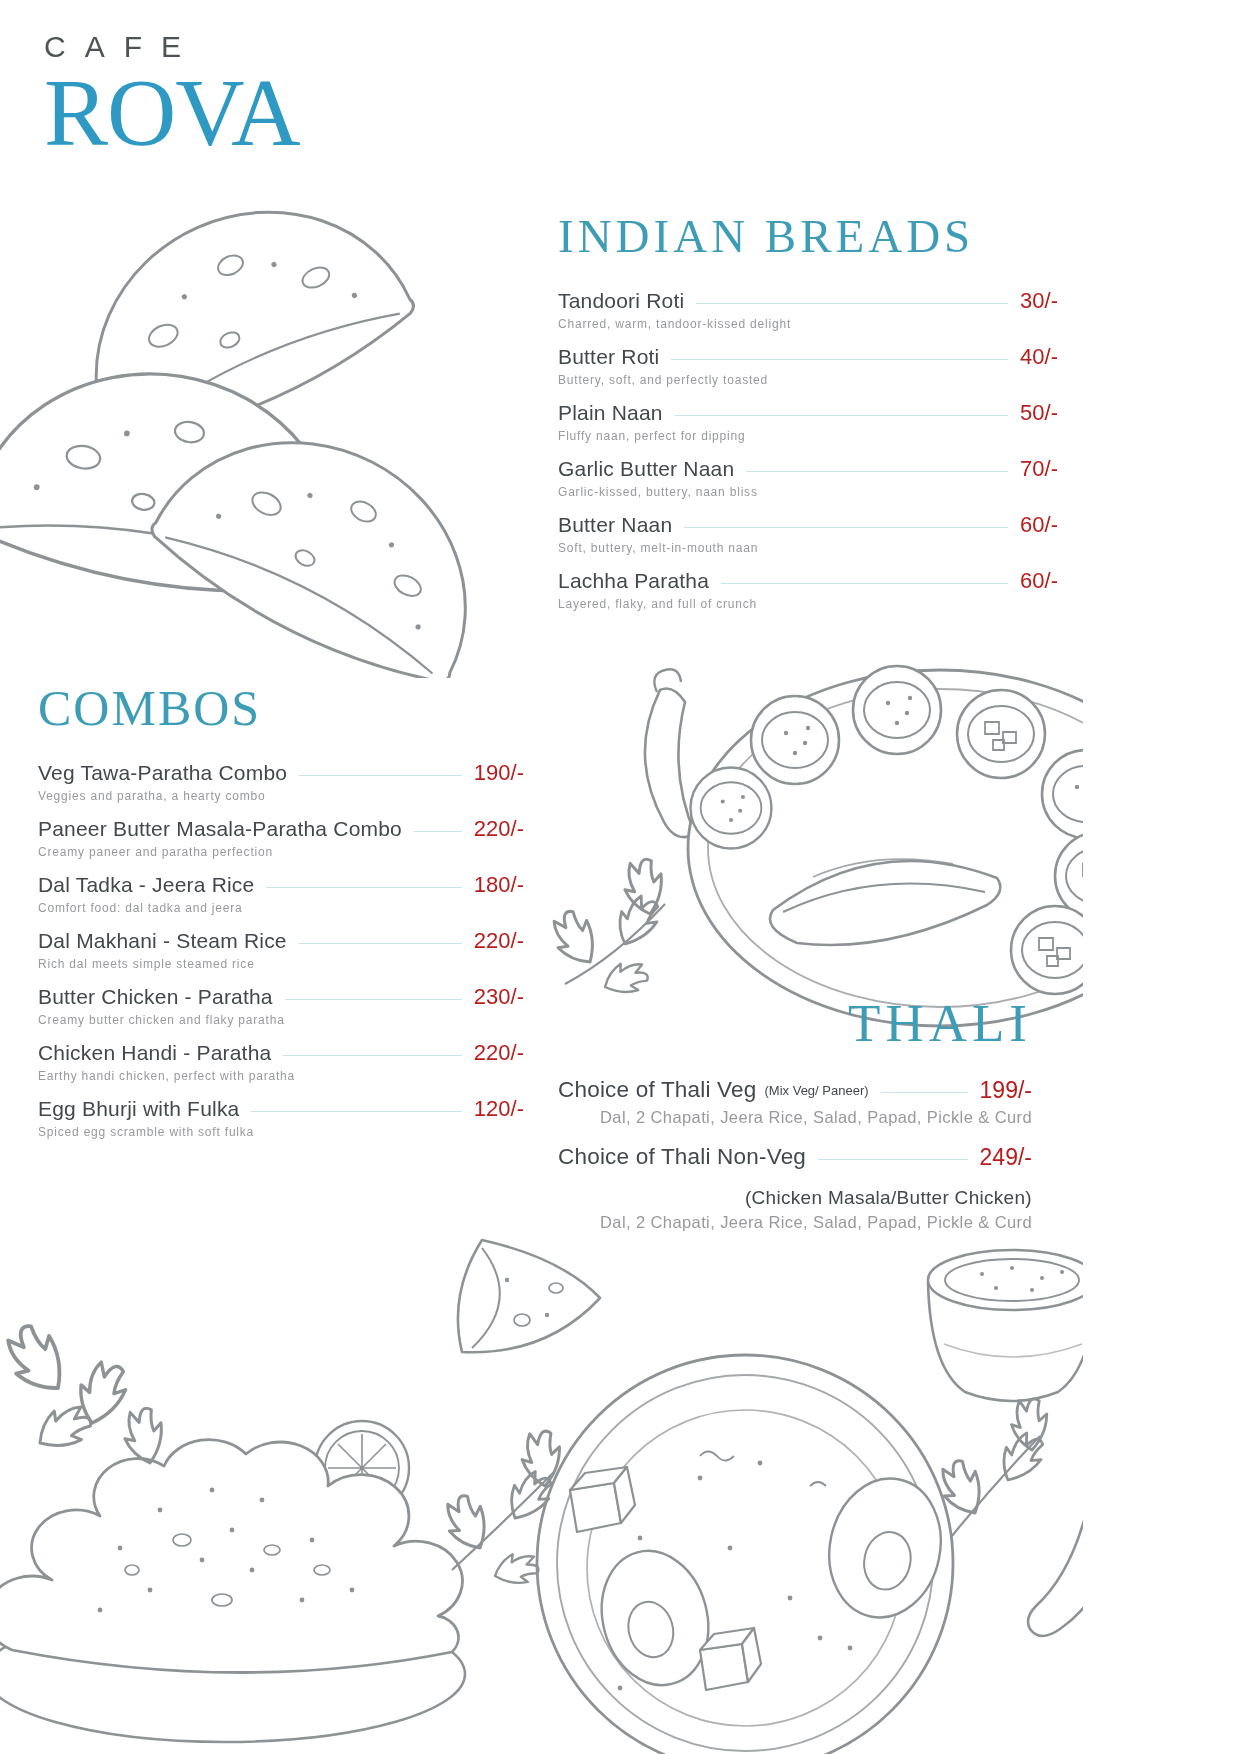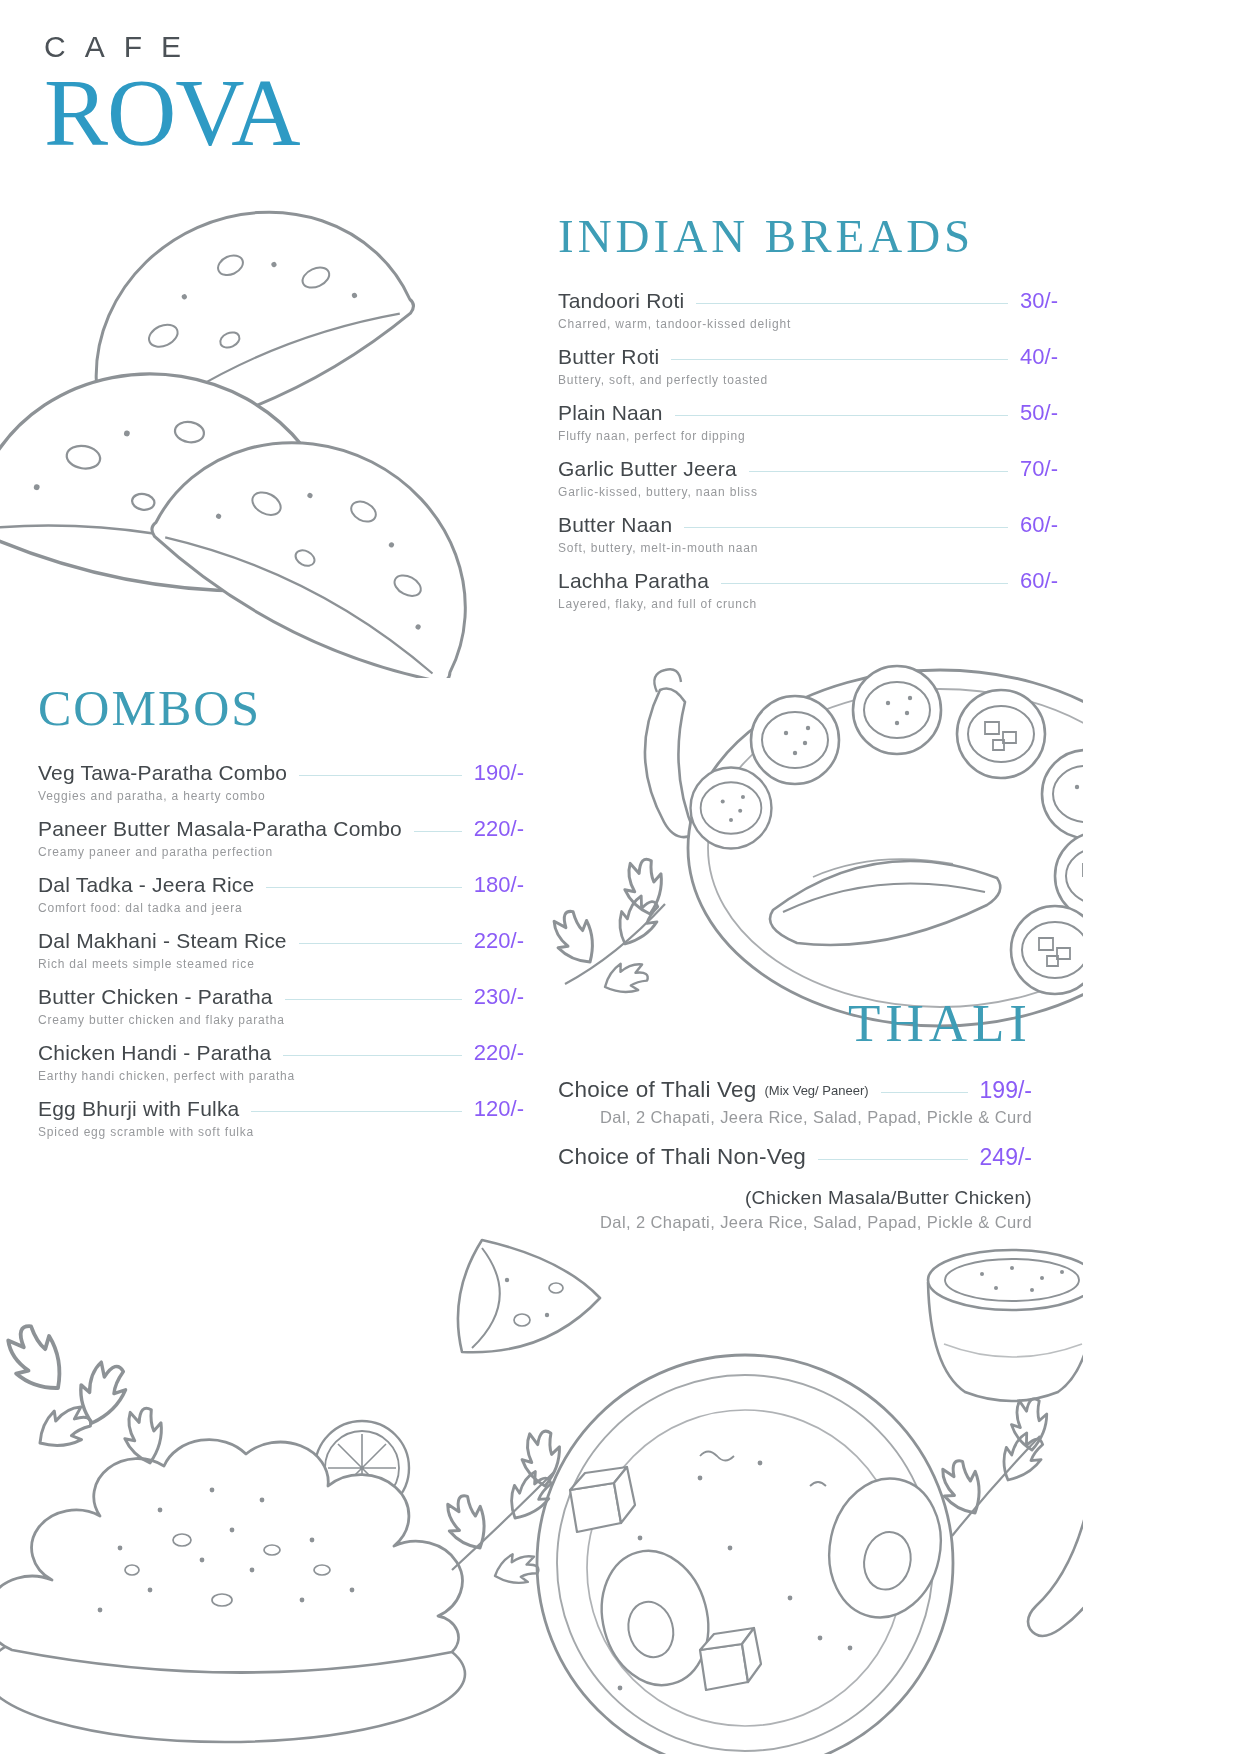--- a/index.html
+++ b/index.html
@@ -12,21 +12,21 @@
   .logo-main{font-family:"Liberation Serif",serif;font-size:96px;line-height:.98;
              color:#2e9ac4;margin-top:2px;letter-spacing:-1px;}
 
   
   .sec-title{font-family:"Liberation Serif",serif;font-weight:400;color:#3e9db6;margin:0;line-height:1.05;}
   .items{margin-top:26px;}
   .item{margin-bottom:13px;}
   .row{display:flex;align-items:center;}
   .name{font-size:21px;color:#43484c;white-space:nowrap;letter-spacing:.2px;}
   .leader{flex:1;border-top:1.6px solid #c9e4e8;margin:5px 12px 0 12px;min-width:18px;}
-  .price{font-size:22px;color:#8b5cf6;white-space:nowrap;}
+  .price{font-size:22px;color:#b91c1c;white-space:nowrap;}
   .desc{font-size:12px;color:#97999c;letter-spacing:.8px;margin-top:3px;}
 
   
   .sec-breads{position:absolute;left:558px;top:212px;width:500px;}
   .sec-breads .sec-title{font-size:47px;letter-spacing:4px;}
   .sec-breads .items{margin-top:27px;}
 
   .sec-combos{position:absolute;left:38px;top:682px;width:486px;}
   .sec-combos .sec-title{font-size:50px;letter-spacing:2px;}
   .sec-combos .items{margin-top:25px;}
@@ -100,21 +100,21 @@
         <div class="item">
           <div class="row">
             <span class="name">Plain Naan</span>
             <span class="leader"></span>
             <span class="price">50/-</span>
           </div>
           <div class="desc">Fluffy naan, perfect for dipping</div>
         </div>
         <div class="item">
           <div class="row">
-            <span class="name">Garlic Butter Jeera</span>
+            <span class="name">Garlic Butter Naan</span>
             <span class="leader"></span>
             <span class="price">70/-</span>
           </div>
           <div class="desc">Garlic-kissed, buttery, naan bliss</div>
         </div>
         <div class="item">
           <div class="row">
             <span class="name">Butter Naan</span>
             <span class="leader"></span>
             <span class="price">60/-</span>

